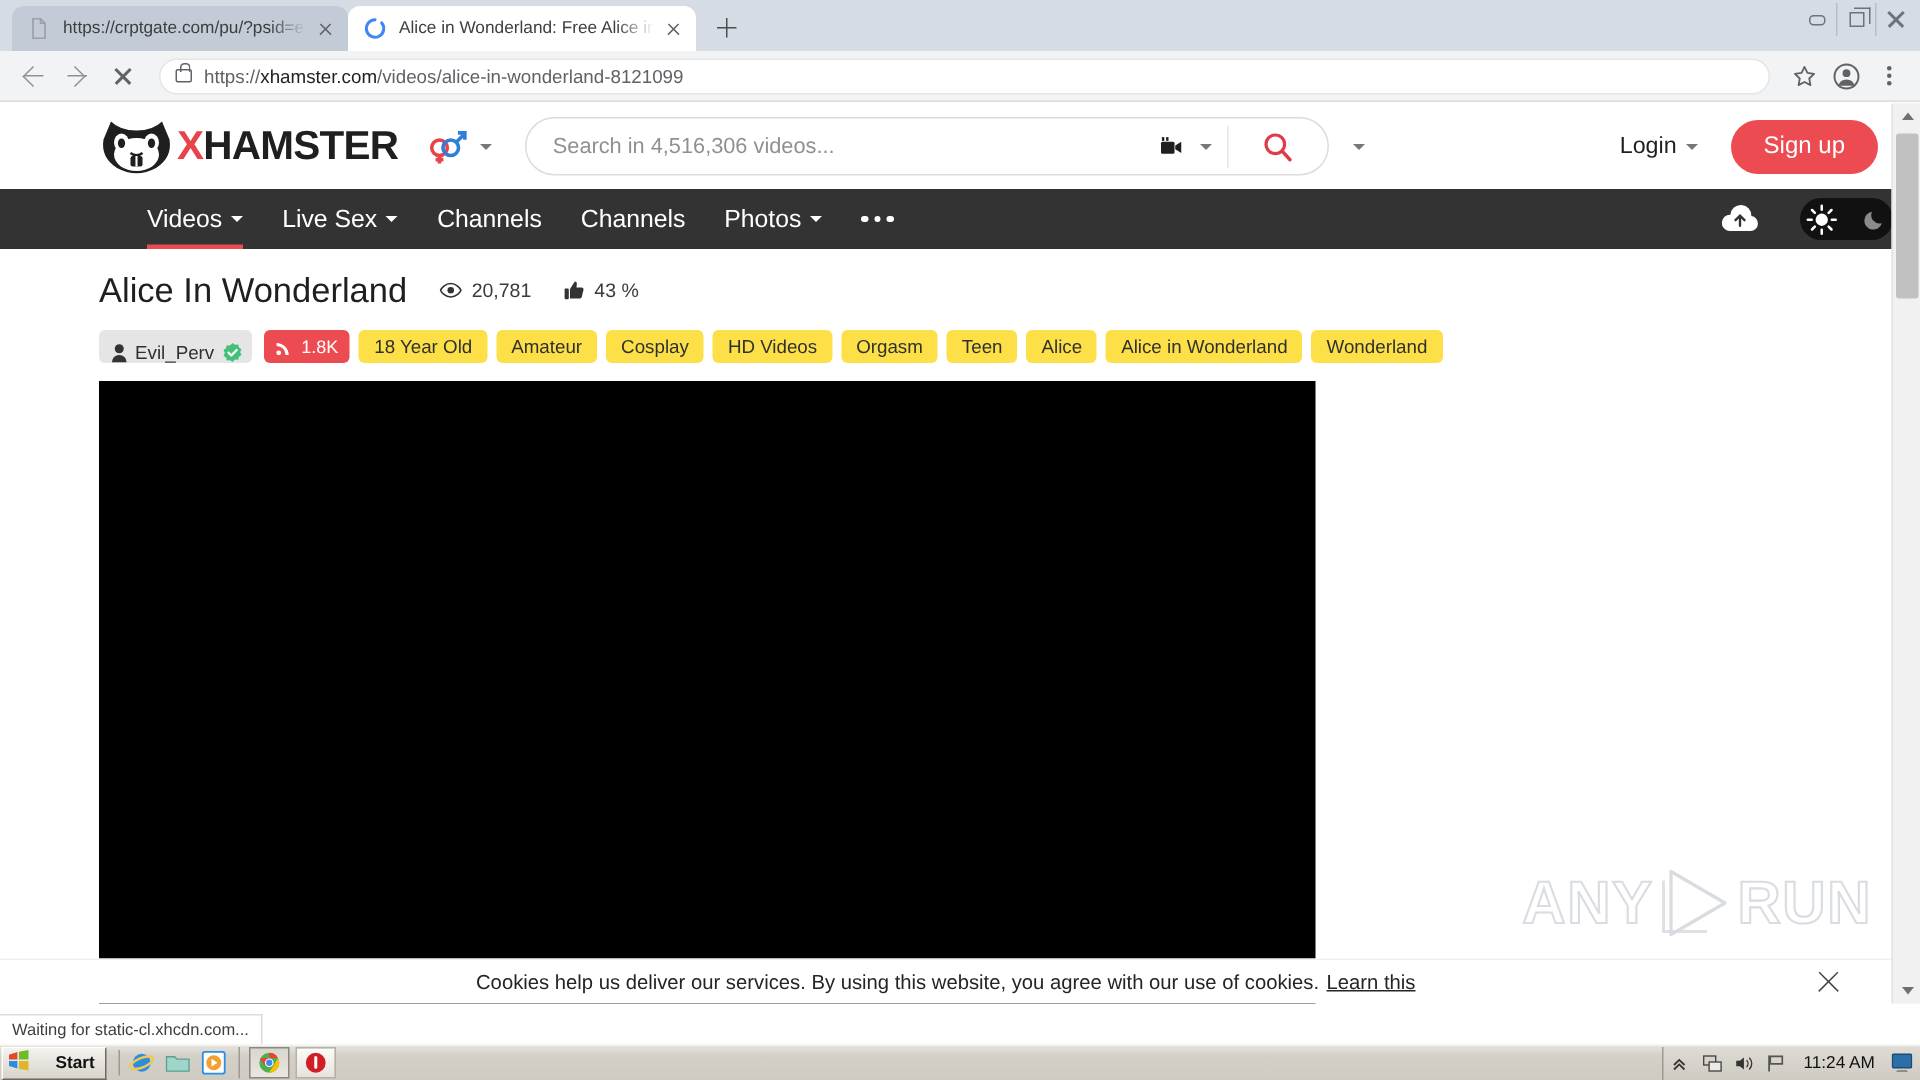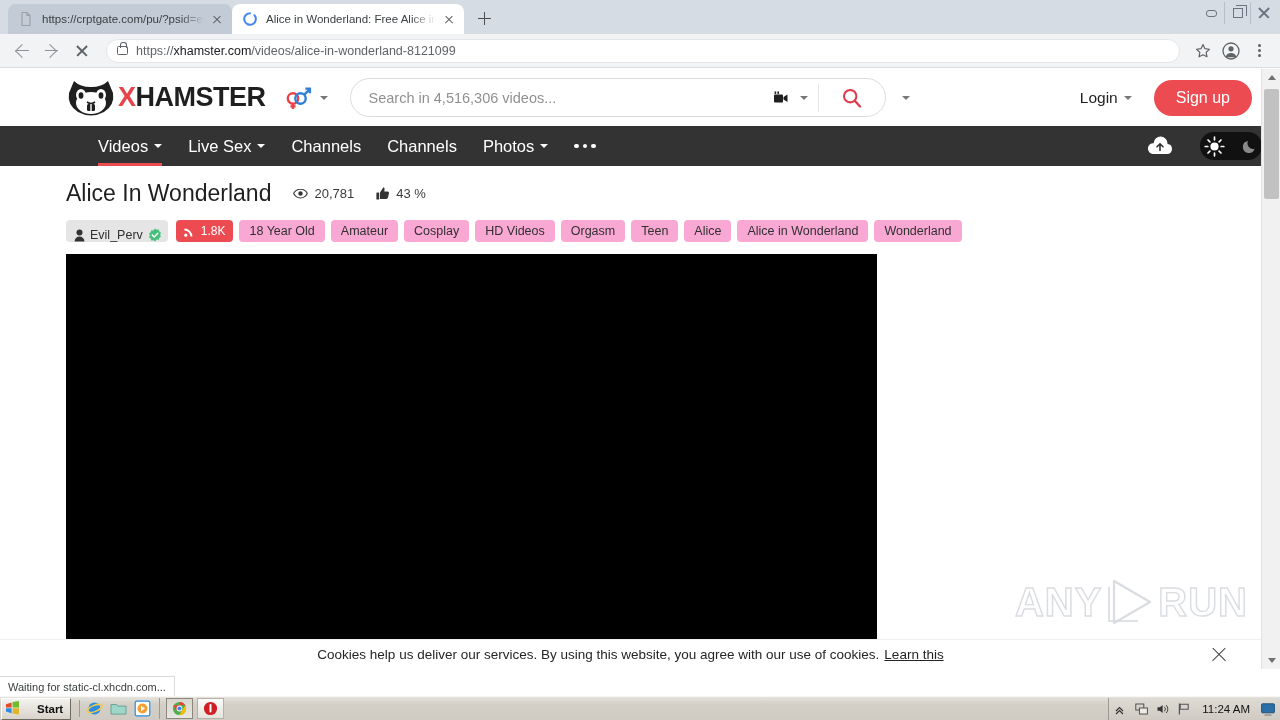--- a/index.html
+++ b/index.html
@@ -166,21 +166,21 @@
   .moon{width:16px;height:16px;}
 
   
   .content{padding-left:66px;padding-right:20px;}
   .title-row{display:flex;align-items:center;margin-top:14px;}
   .vtitle{font-size:23px;color:#1f1f1f;font-weight:400;}
   .stat{display:flex;align-items:center;margin-left:22px;font-size:13px;color:#3b3b3b;}
   .stat .ic{margin-right:6px;display:flex;align-items:center;}
   .tags-row{display:flex;align-items:center;margin-top:13px;gap:6px;flex-wrap:nowrap;}
   .tag{
-    background:#f9a8d4; border-radius:4px; height:22px; display:flex;align-items:center;
+    background:#fde047; border-radius:4px; height:22px; display:flex;align-items:center;
     padding:0 10px; font-size:12.5px; color:#303030; white-space:nowrap;
   }
   .uploader{
     background:#e5e5e5;border-radius:4px;height:22px;display:flex;align-items:flex-end;
     padding:0 6px 0 8px;gap:5px;font-size:12.5px;color:#303030;
   }
   .person-ic{width:11px;height:13px;}
   .verified{width:14px;height:14px;}
   .subs{
     background:#ec4b52;color:#fff;border-radius:4px;height:22px;display:flex;align-items:center;

